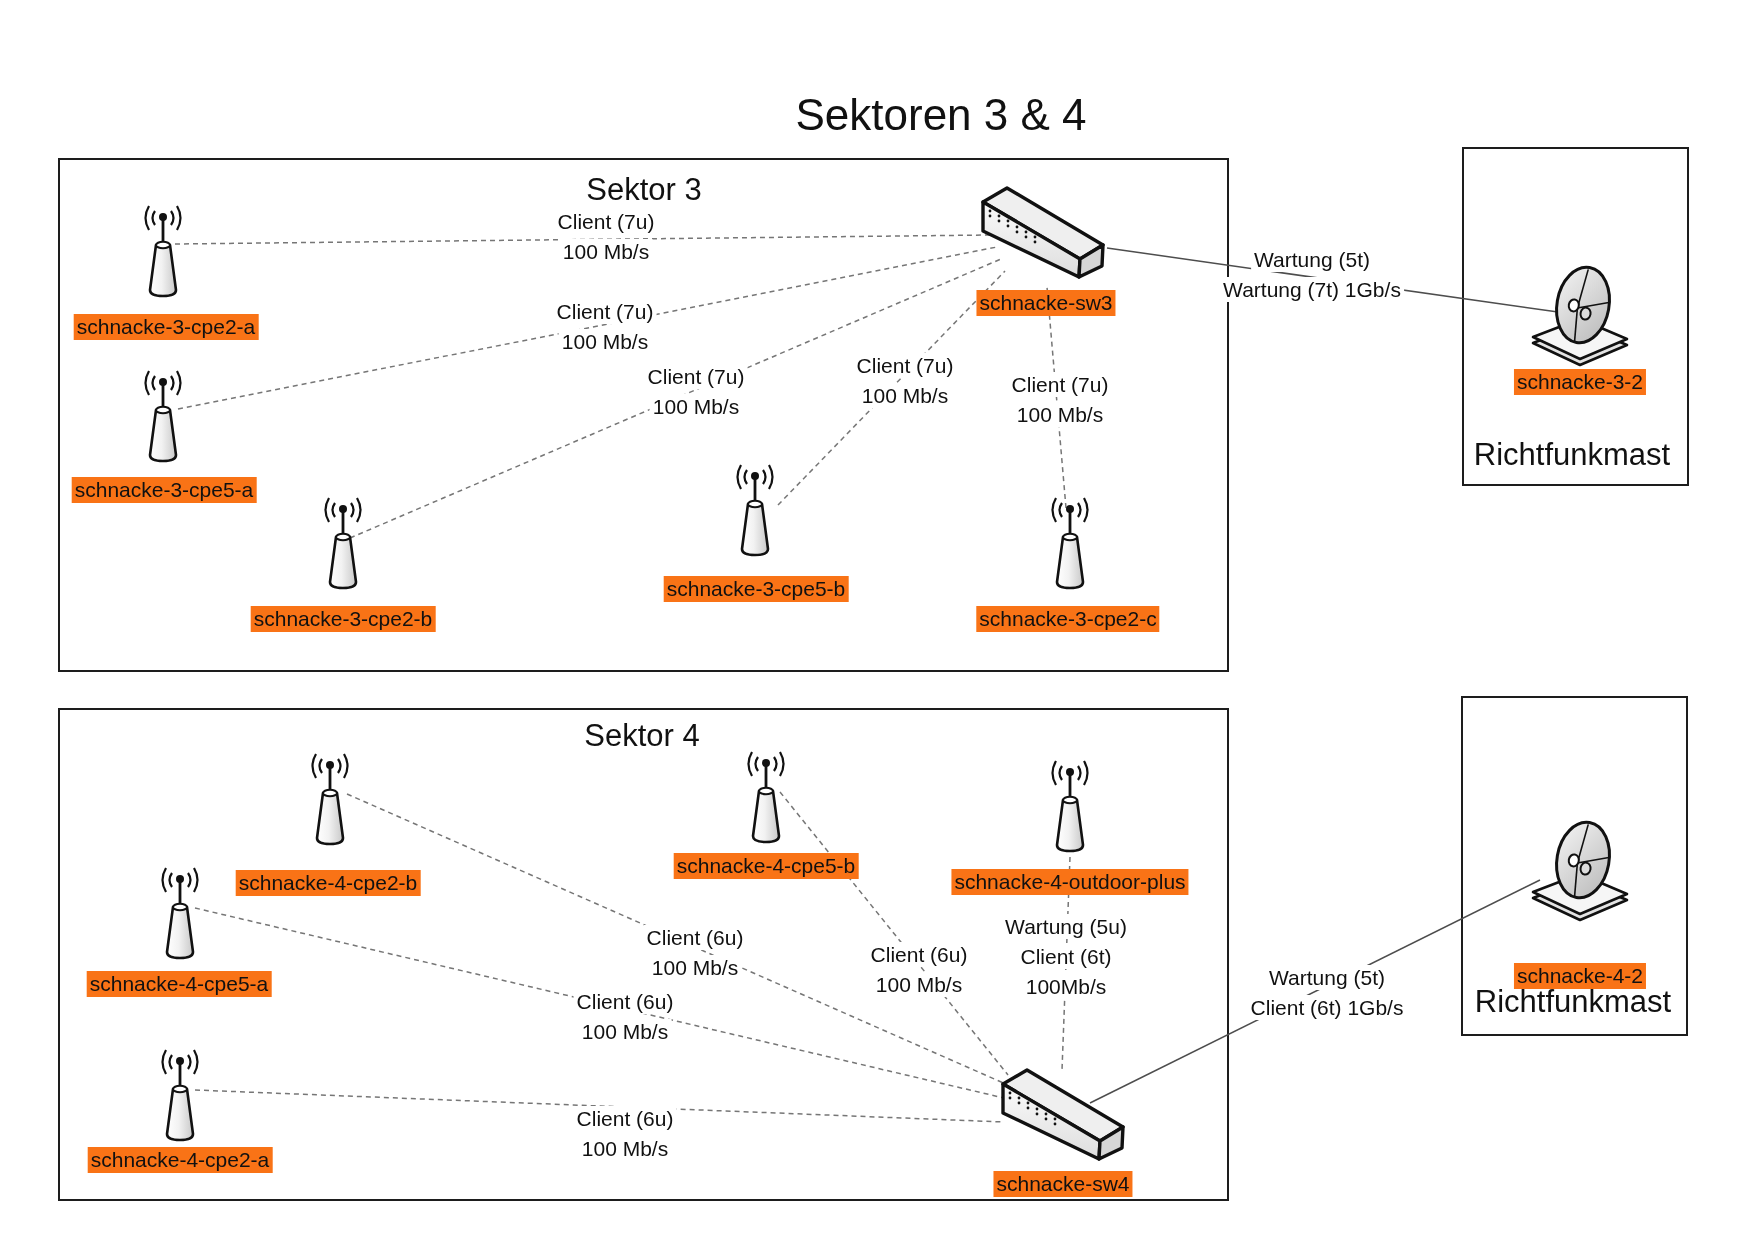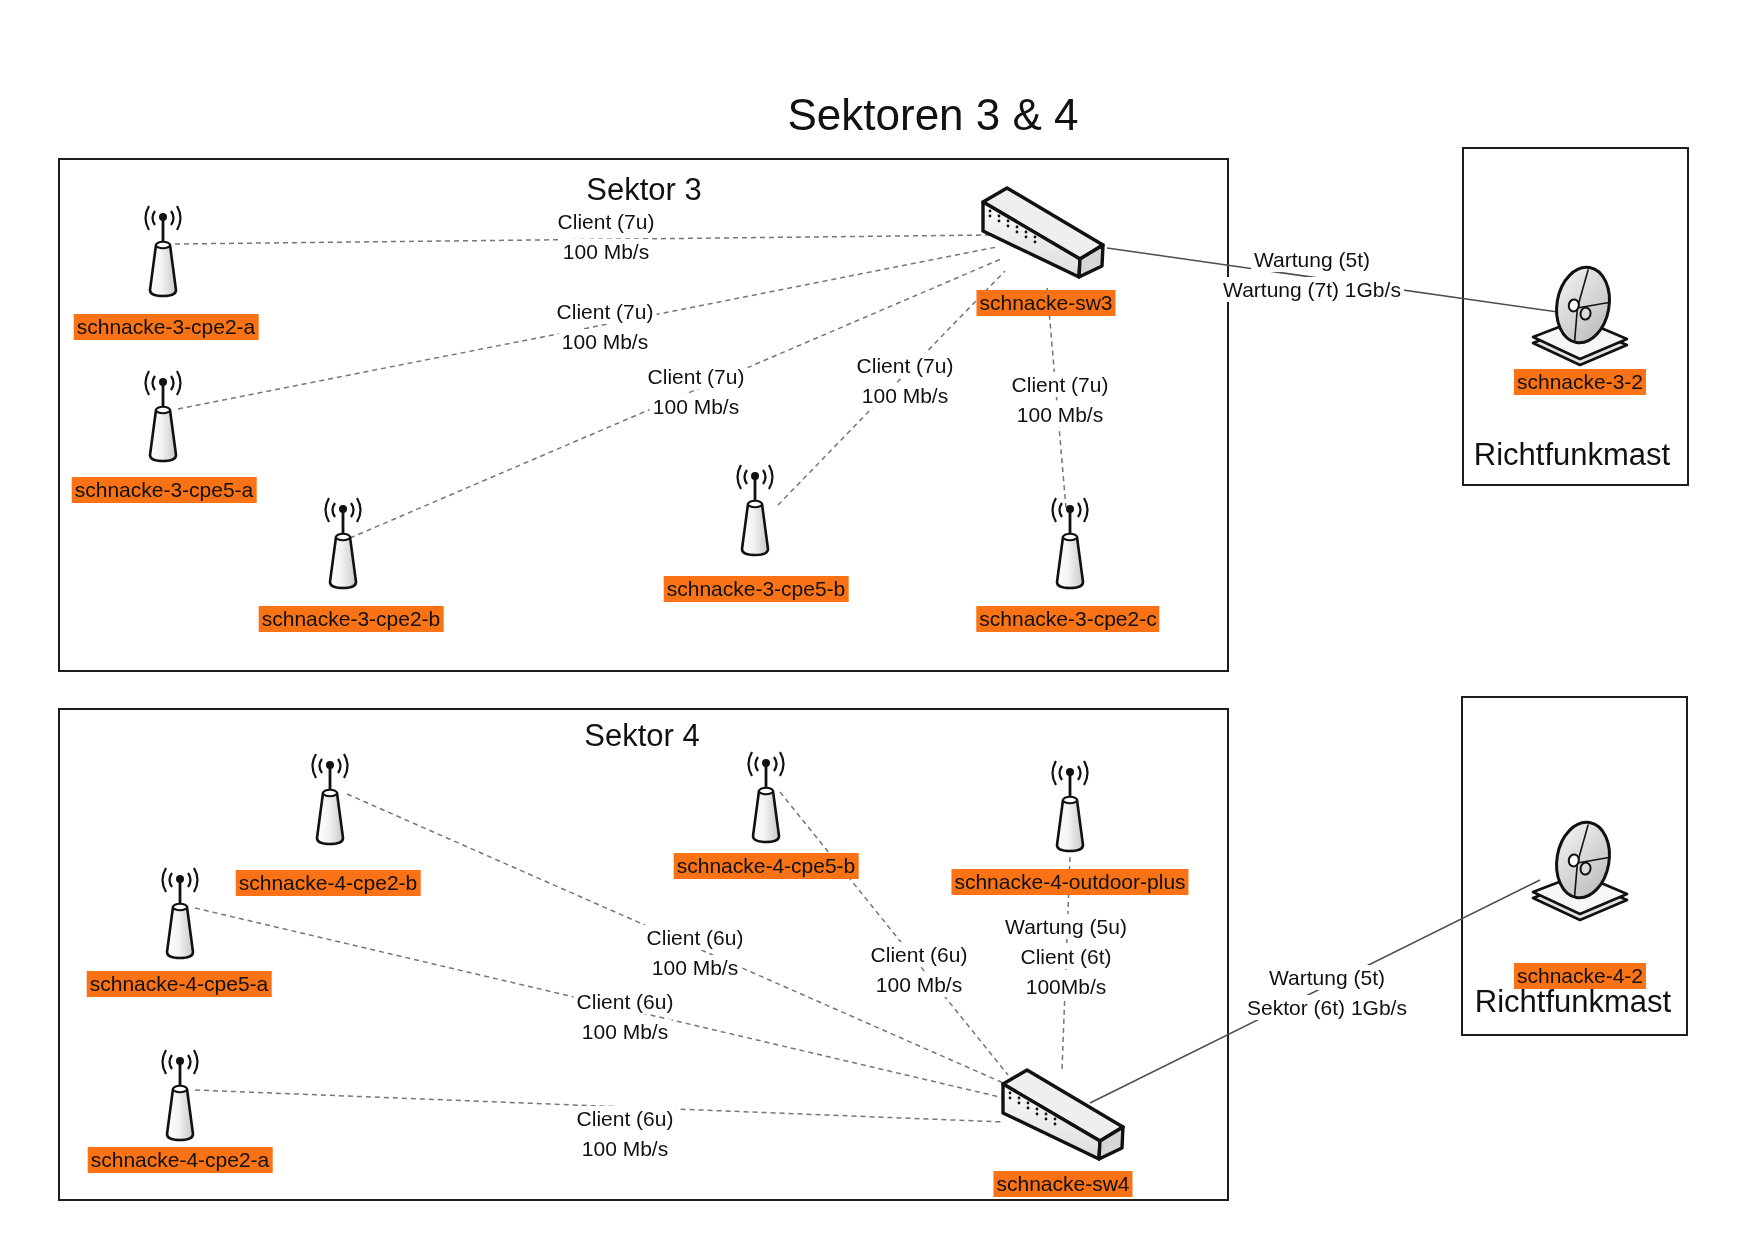--- a/index.html
+++ b/index.html
@@ -3,21 +3,21 @@
 <meta charset="utf-8">
 <style>
   html,body{margin:0;padding:0;background:#ffffff;}
   body{
     width:1756px;height:1242px;position:relative;overflow:hidden;
     font-family:"Liberation Sans", sans-serif;color:#111111;
   }
   .box{position:absolute;border:2px solid #1d1d1d;background:transparent;}
   .title{
     position:absolute;transform:translateX(-50%);
-    font-size:44px;white-space:nowrap;letter-spacing:0px;
+    font-size:44px;white-space:nowrap;letter-spacing:0px;margin-left:8px;
   }
   .heading{
     position:absolute;transform:translateX(-50%);
     font-size:31px;white-space:nowrap;
   }
   .heading-big{
     position:absolute;transform:translateX(-50%);
     font-size:31px;white-space:nowrap;
   }
   .node-label{
@@ -355,21 +355,21 @@
         <line x1="53" y1="54" x2="83" y2="43" stroke="#111" stroke-width="1.6"></line>
         <line x1="53" y1="54" x2="56" y2="87" stroke="#111" stroke-width="1.6"></line>
         <ellipse cx="49" cy="52" rx="5" ry="6" fill="#ffffff" stroke="#111" stroke-width="2"></ellipse>
         <ellipse cx="62" cy="58" rx="5" ry="6" fill="#dcdcdc" stroke="#111" stroke-width="2"></ellipse>
       </g>
     </svg>
   </div>
 
 <div class="node-label" style="left:166px;top:314px;">schnacke-3-cpe2-a</div>
 <div class="node-label" style="left:164px;top:477px;">schnacke-3-cpe5-a</div>
-<div class="node-label" style="left:351px;top:606px;">schnacke-3-cpe2-b</div>
+<div class="node-label" style="left:343px;top:606px;">schnacke-3-cpe2-b</div>
 <div class="node-label" style="left:756px;top:576px;">schnacke-3-cpe5-b</div>
 <div class="node-label" style="left:1068px;top:606px;">schnacke-3-cpe2-c</div>
 <div class="node-label" style="left:1046px;top:290px;">schnacke-sw3</div>
 <div class="node-label" style="left:328px;top:870px;">schnacke-4-cpe2-b</div>
 <div class="node-label" style="left:179px;top:971px;">schnacke-4-cpe5-a</div>
 <div class="node-label" style="left:180px;top:1147px;">schnacke-4-cpe2-a</div>
 <div class="node-label" style="left:766px;top:853px;">schnacke-4-cpe5-b</div>
 <div class="node-label" style="left:1070px;top:869px;">schnacke-4-outdoor-plus</div>
 <div class="node-label" style="left:1063px;top:1171px;">schnacke-sw4</div>
 <div class="node-label" style="left:1580px;top:369px;">schnacke-3-2</div>
@@ -416,14 +416,14 @@
 <div class="link-label" style="left:625px;top:989px;">
   <span>Client (6u)</span>
   <span>100 Mb/s</span>
 </div>
 <div class="link-label" style="left:625px;top:1106px;">
   <span>Client (6u)</span>
   <span>100 Mb/s</span>
 </div>
 <div class="link-label" style="left:1327px;top:965px;">
   <span>Wartung (5t)</span>
-  <span>Sektor (6t) 1Gb/s</span>
+  <span>Client (6t) 1Gb/s</span>
 </div>
 
 </body></html>

